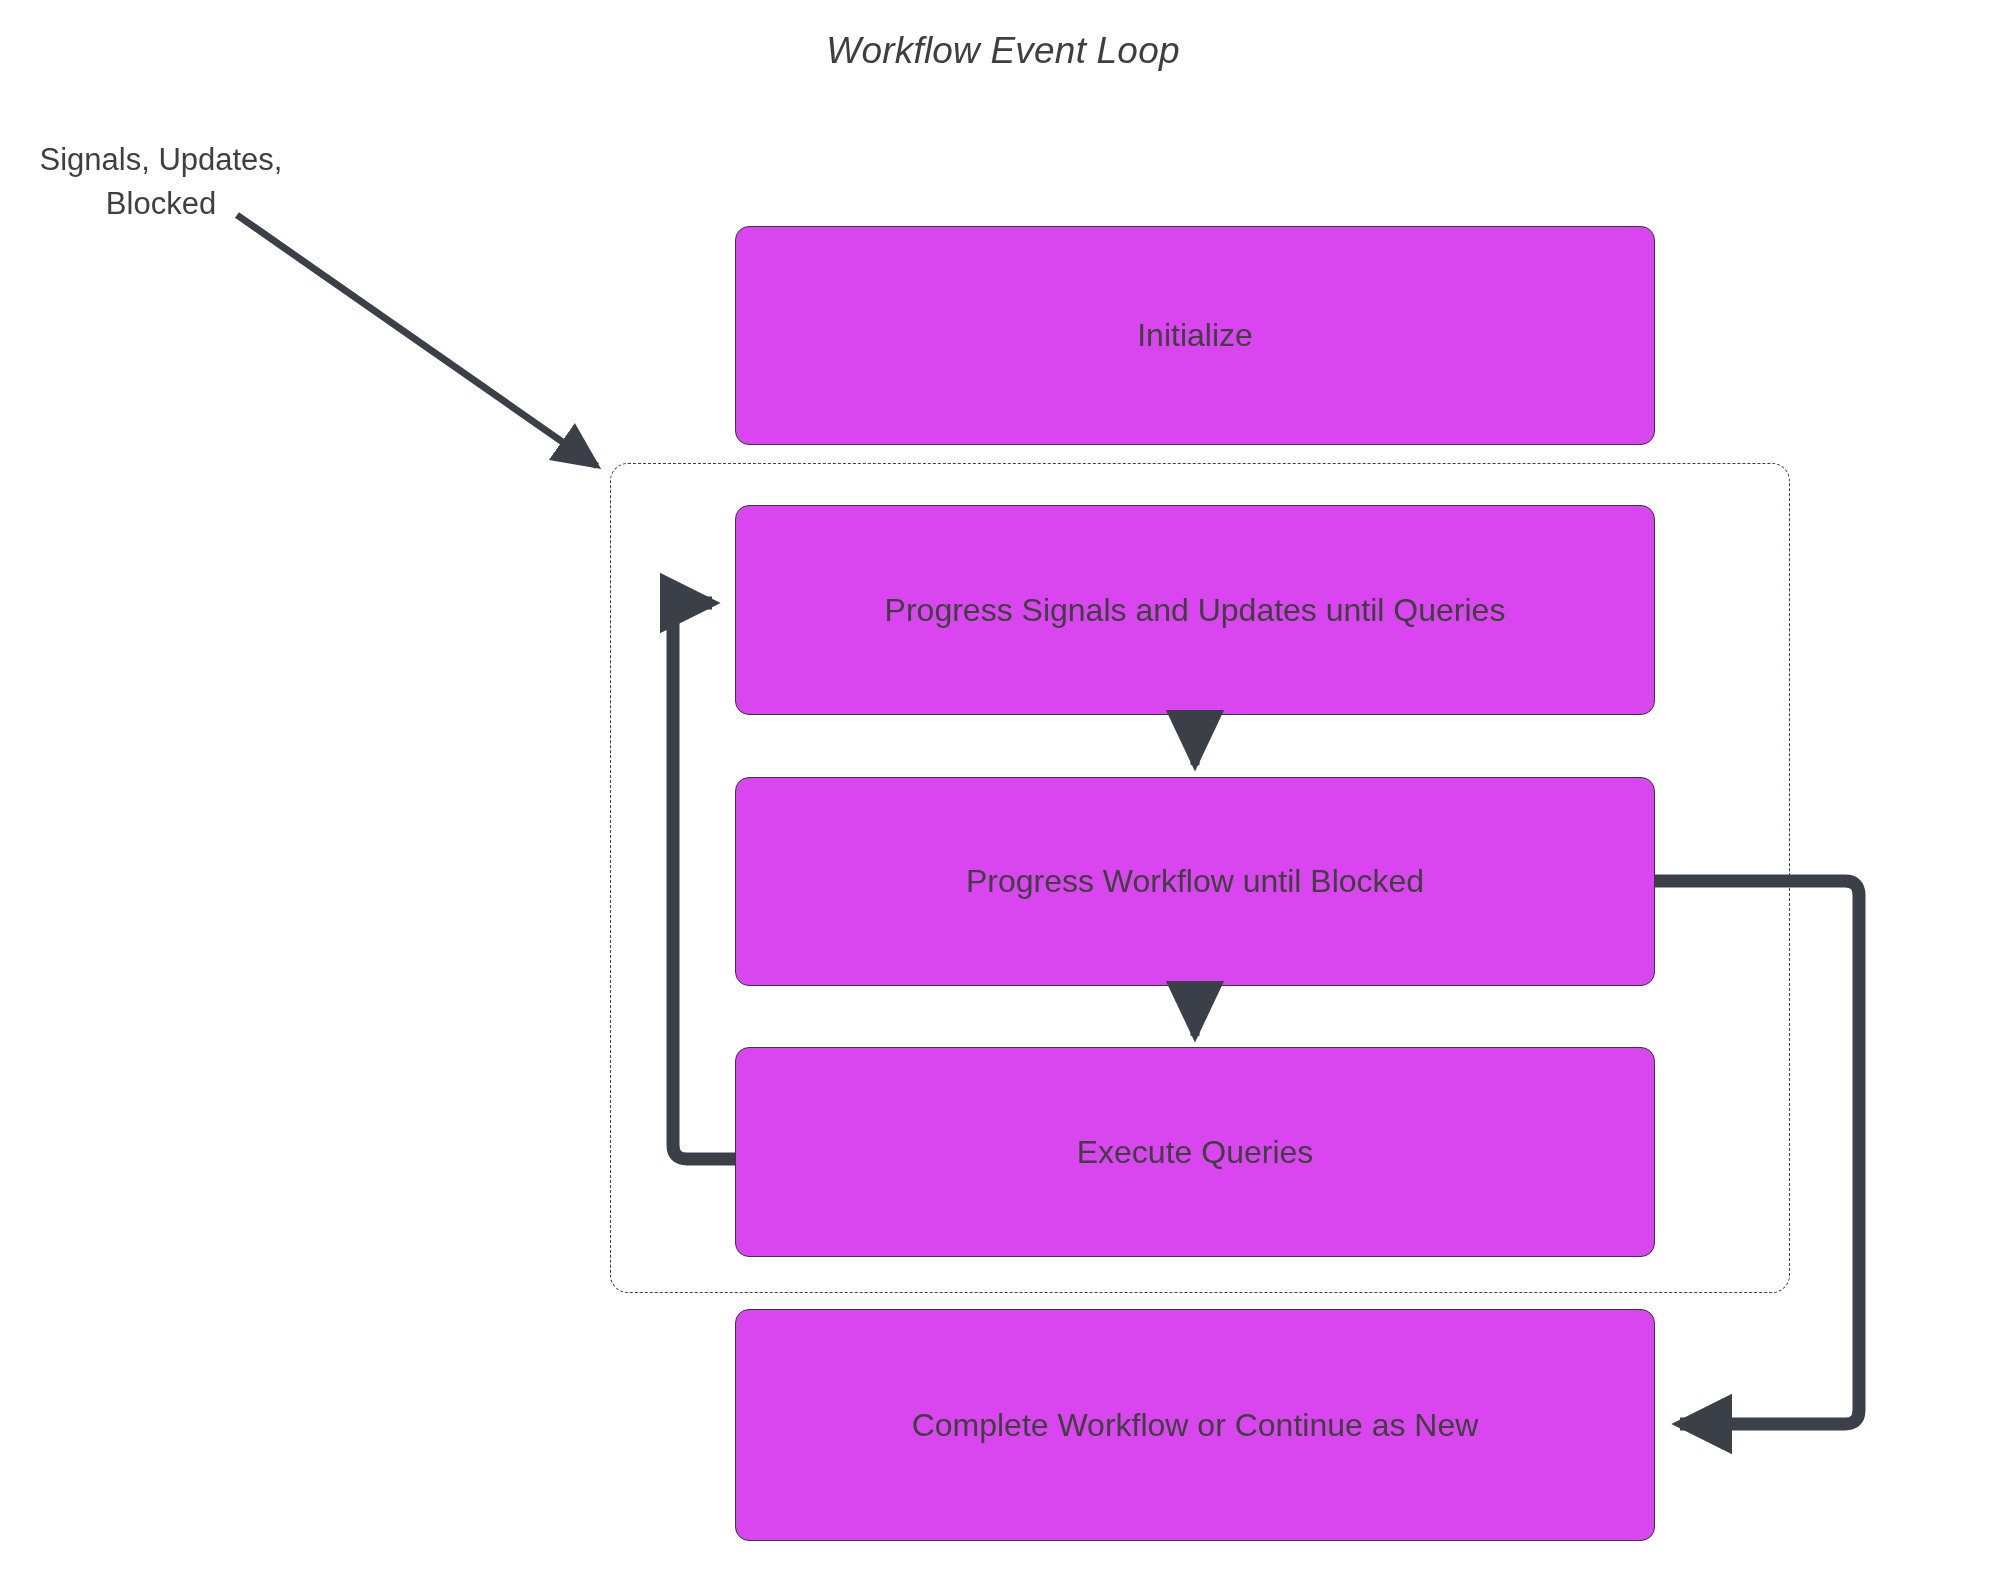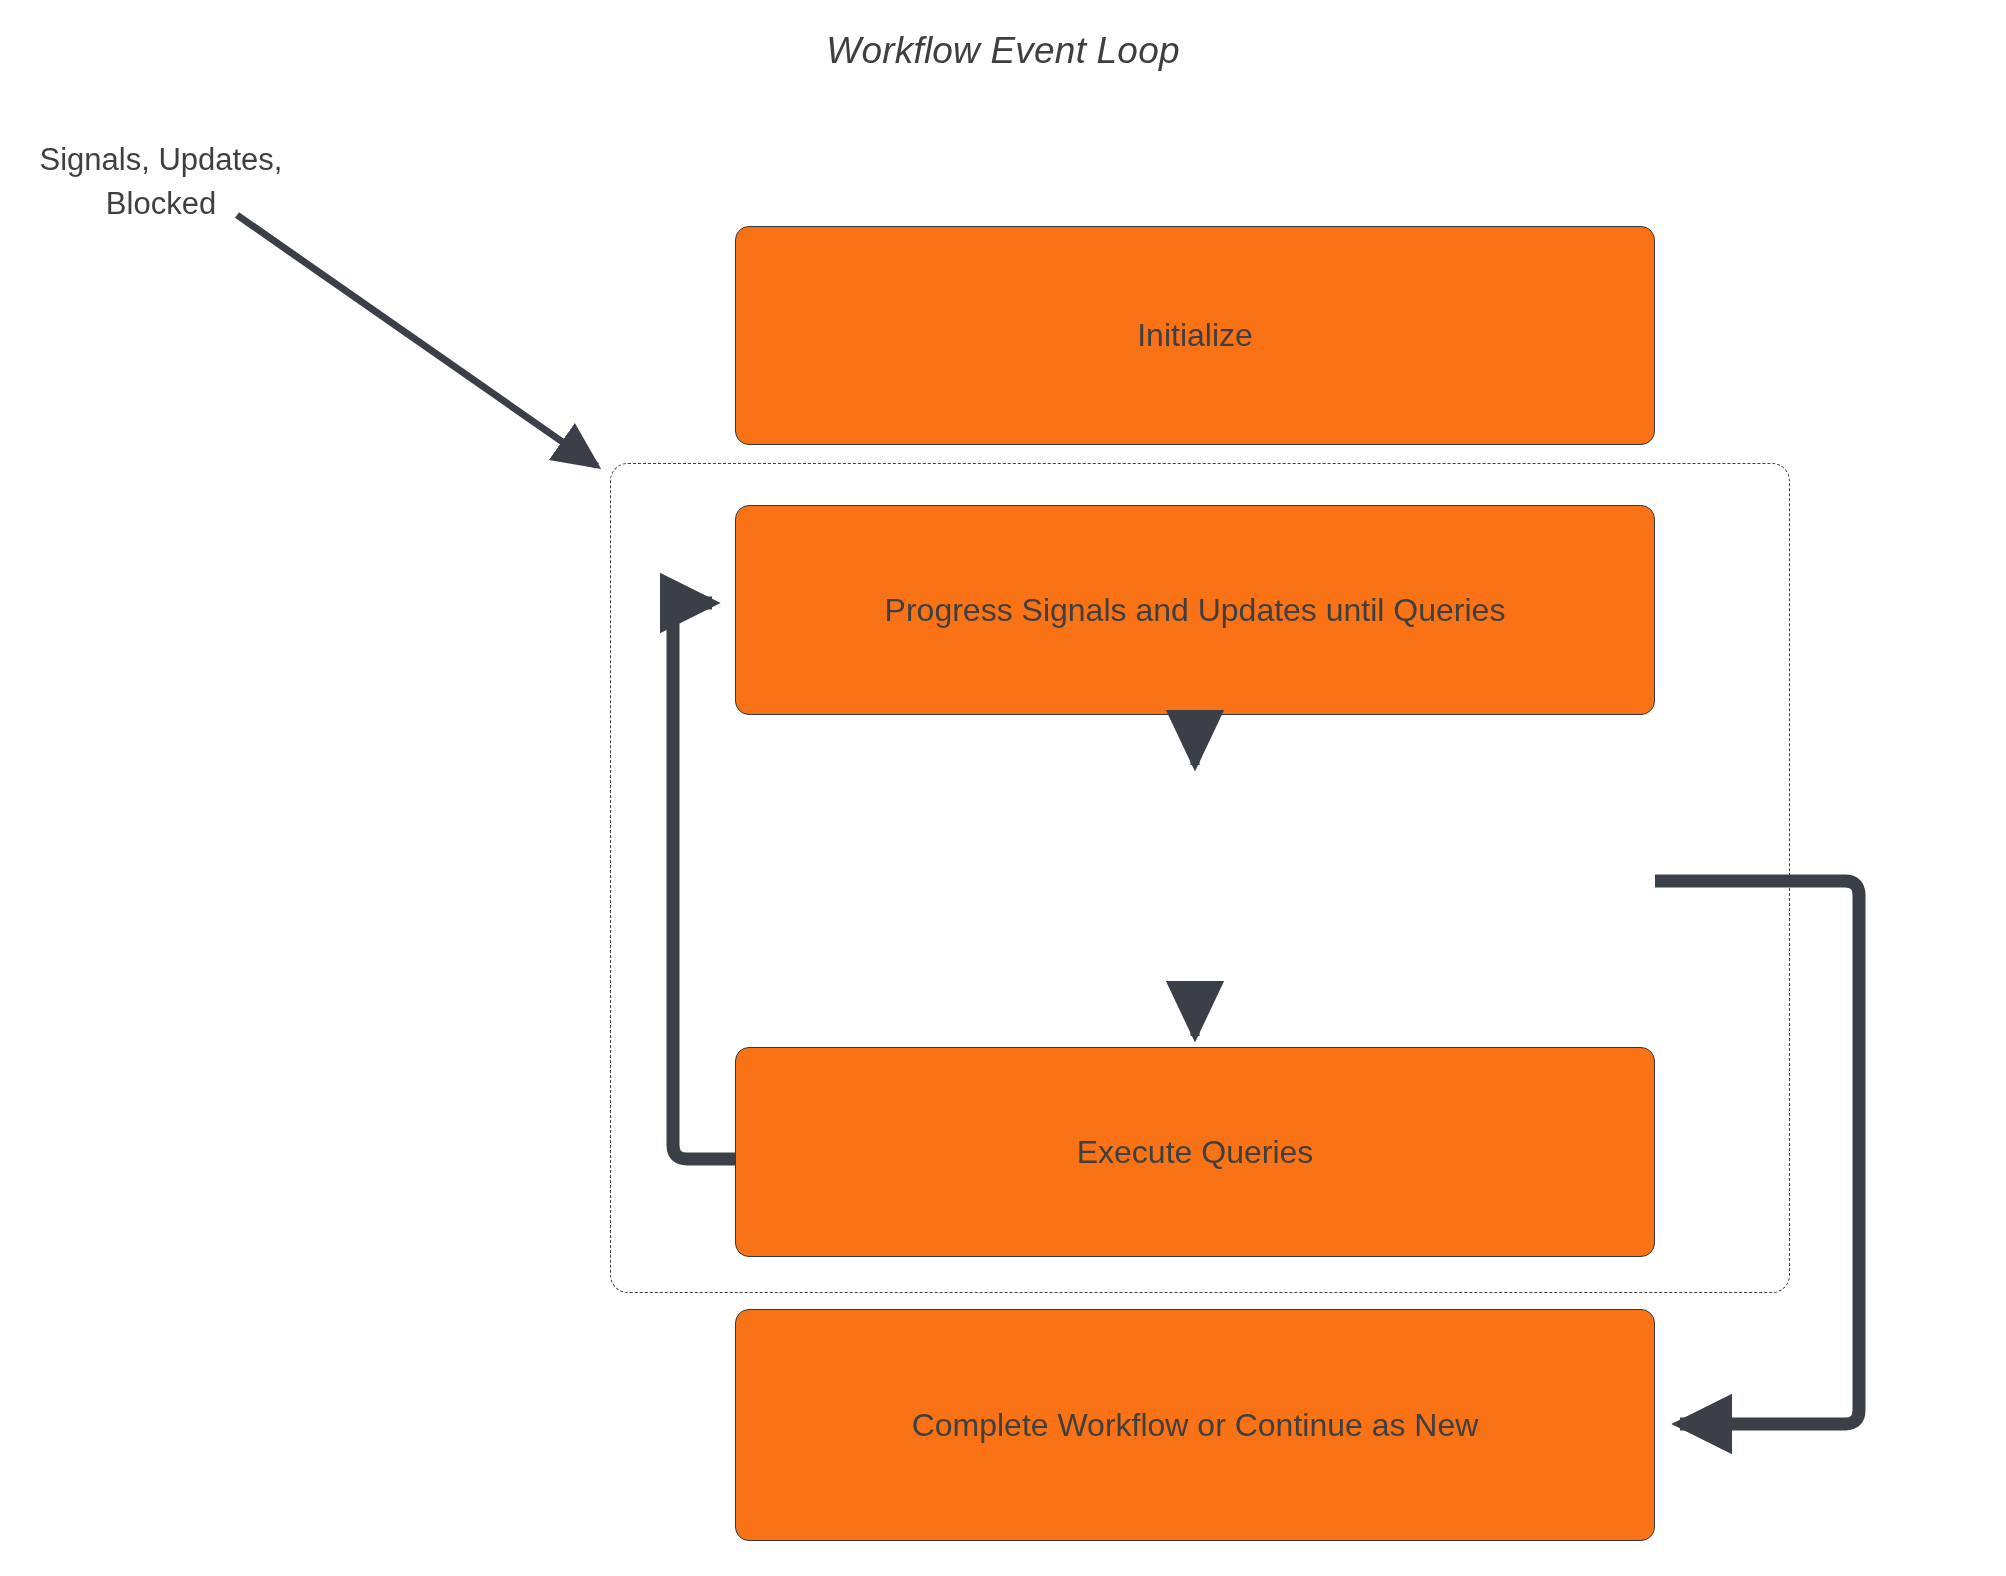--- a/index.html
+++ b/index.html
@@ -42,21 +42,21 @@
     text-align: center;
     font-size: 31px;
     line-height: 44px;
     color: #3f3f3f;
   }
 
   
   .node {
     position: absolute;
     box-sizing: border-box;
-    background: #f97316;
+    background: #d946ef;
     border: 1.6px solid #333a3f;
     border-radius: 14px;
     display: flex;
     align-items: center;
     justify-content: center;
   }
   .node .node-label {
     font-size: 32px;
     color: #3f3f3f;
     text-align: center;
@@ -109,20 +109,23 @@
   <div id="loop-container"></div>
 
   <div class="node" id="node-initialize">
     <span class="node-label">Initialize</span>
   </div>
 
   <div class="node" id="node-progress-signals">
     <span class="node-label">Progress Signals and Updates until Queries</span>
   </div>
 
+  <div class="node" id="node-progress-wf">
+    <span class="node-label">Progress Workflow until Blocked</span>
+  </div>
 
   <div class="node" id="node-complete">
     <span class="node-label">Complete Workflow or Continue as New</span>
   </div>
 
   <div class="node" id="node-execute-queries">
     <span class="node-label">Execute Queries</span>
   </div>
 
   <svg id="edges" viewBox="0 0 2006 1576">

